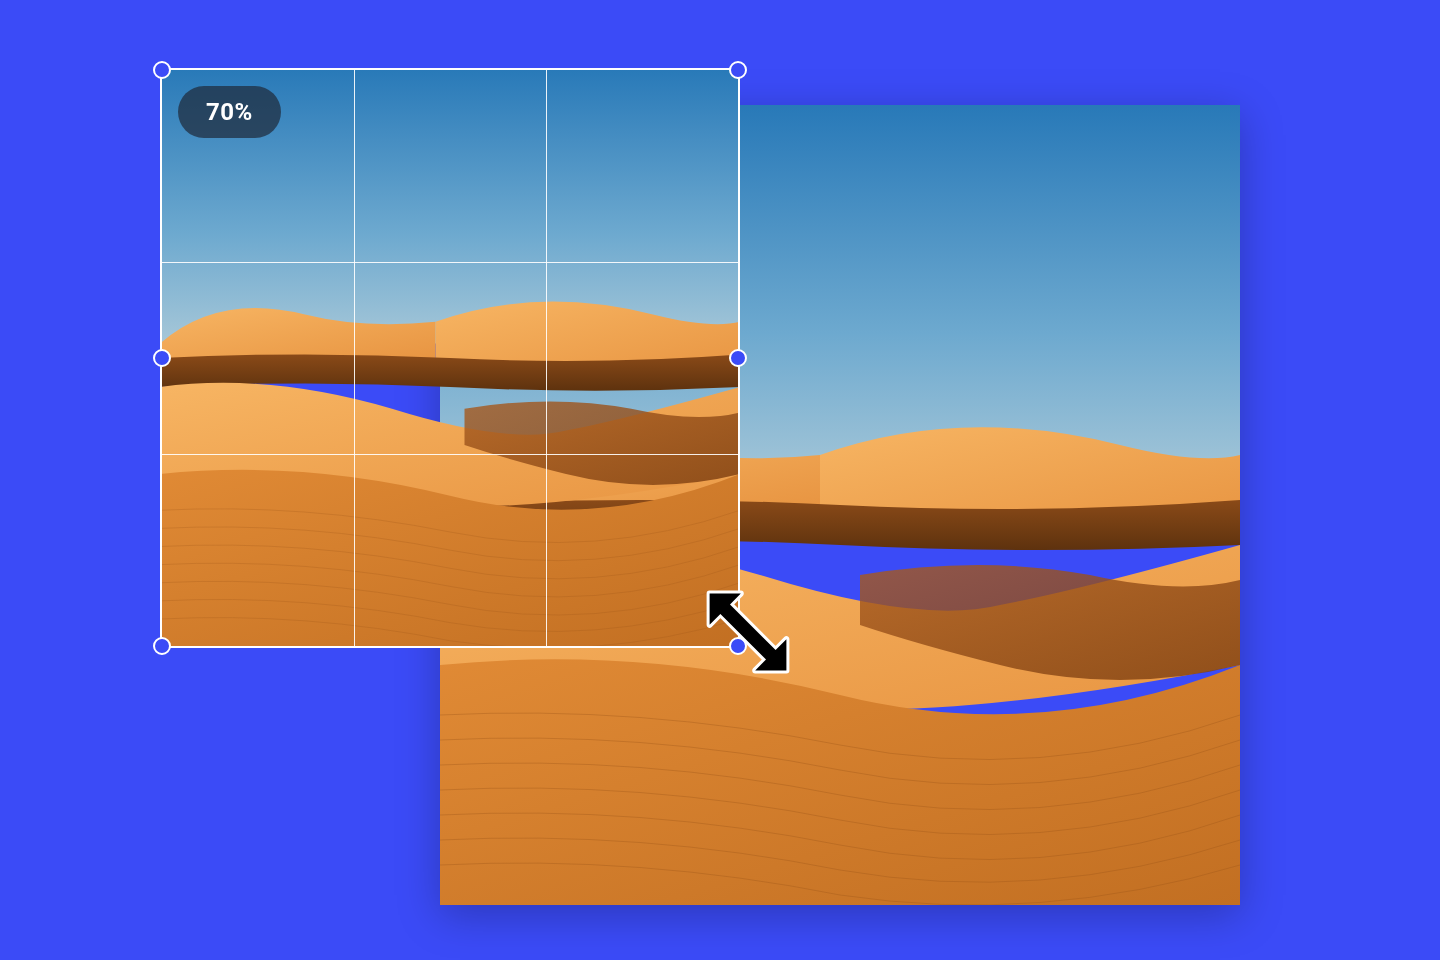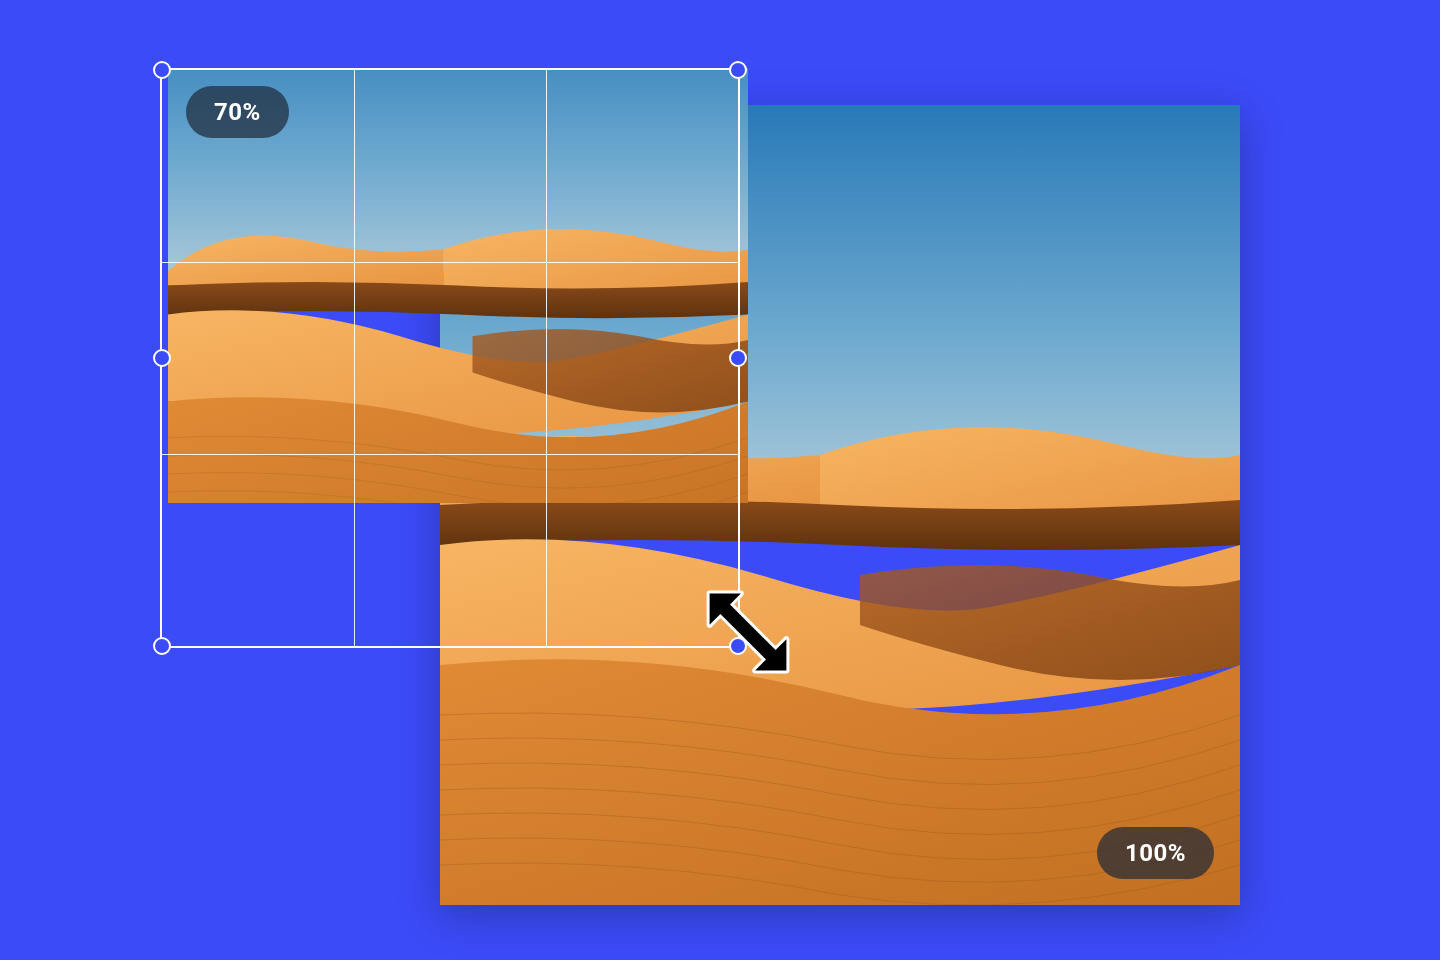--- a/index.html
+++ b/index.html
@@ -26,24 +26,24 @@
       position: absolute;
       left: 440px;
       top: 105px;
       width: 800px;
       height: 800px;
       box-shadow: 0 10px 40px rgba(0,0,0,0.25);
       overflow: hidden;
     }
     .image-small {
       position: absolute;
-      left: 168px;
+      left: 160px;
       top: 68px;
       width: 580px;
-      height: 435px;
+      height: 580px;
       overflow: hidden;
     }
     .desert-svg {
       width: 100%;
       height: 100%;
       display: block;
     }
     .selection-border {
       position: absolute;
       left: 160px;
@@ -164,25 +164,20 @@
         <path d="M 0 635 Q 200 625 400 665 Q 600 705 800 635"></path>
         <path d="M 0 660 Q 200 650 400 690 Q 600 730 800 660"></path>
         <path d="M 0 685 Q 200 675 400 715 Q 600 755 800 685"></path>
         <path d="M 0 710 Q 200 700 400 740 Q 600 780 800 710"></path>
         <path d="M 0 735 Q 200 725 400 765 Q 600 800 800 735"></path>
         <path d="M 0 760 Q 200 750 400 790 Q 600 820 800 760"></path>
       </g>
 
       <path d="M 420 470 Q 540 450 650 470 Q 740 490 800 475 L 800 560 Q 680 590 560 560 Q 480 540 420 520 Z" fill="url(#dune-dark2)" opacity="0.8"></path>
     </svg>
-    <div class="badge-large-wrapper">
-      <div class="badge badge-large">
-        <span>100%</span>
-      </div>
-    </div>
   </div>
 
   <div class="image-small">
     <svg class="desert-svg" viewBox="0 0 800 800" preserveAspectRatio="xMidYMid slice">
       <defs>
         <linearGradient id="sky1" x1="0" y1="0" x2="0" y2="1">
           <stop offset="0%" stop-color="#2879b8"></stop>
           <stop offset="60%" stop-color="#6da9cf"></stop>
           <stop offset="100%" stop-color="#a6c7d8"></stop>
         </linearGradient>

